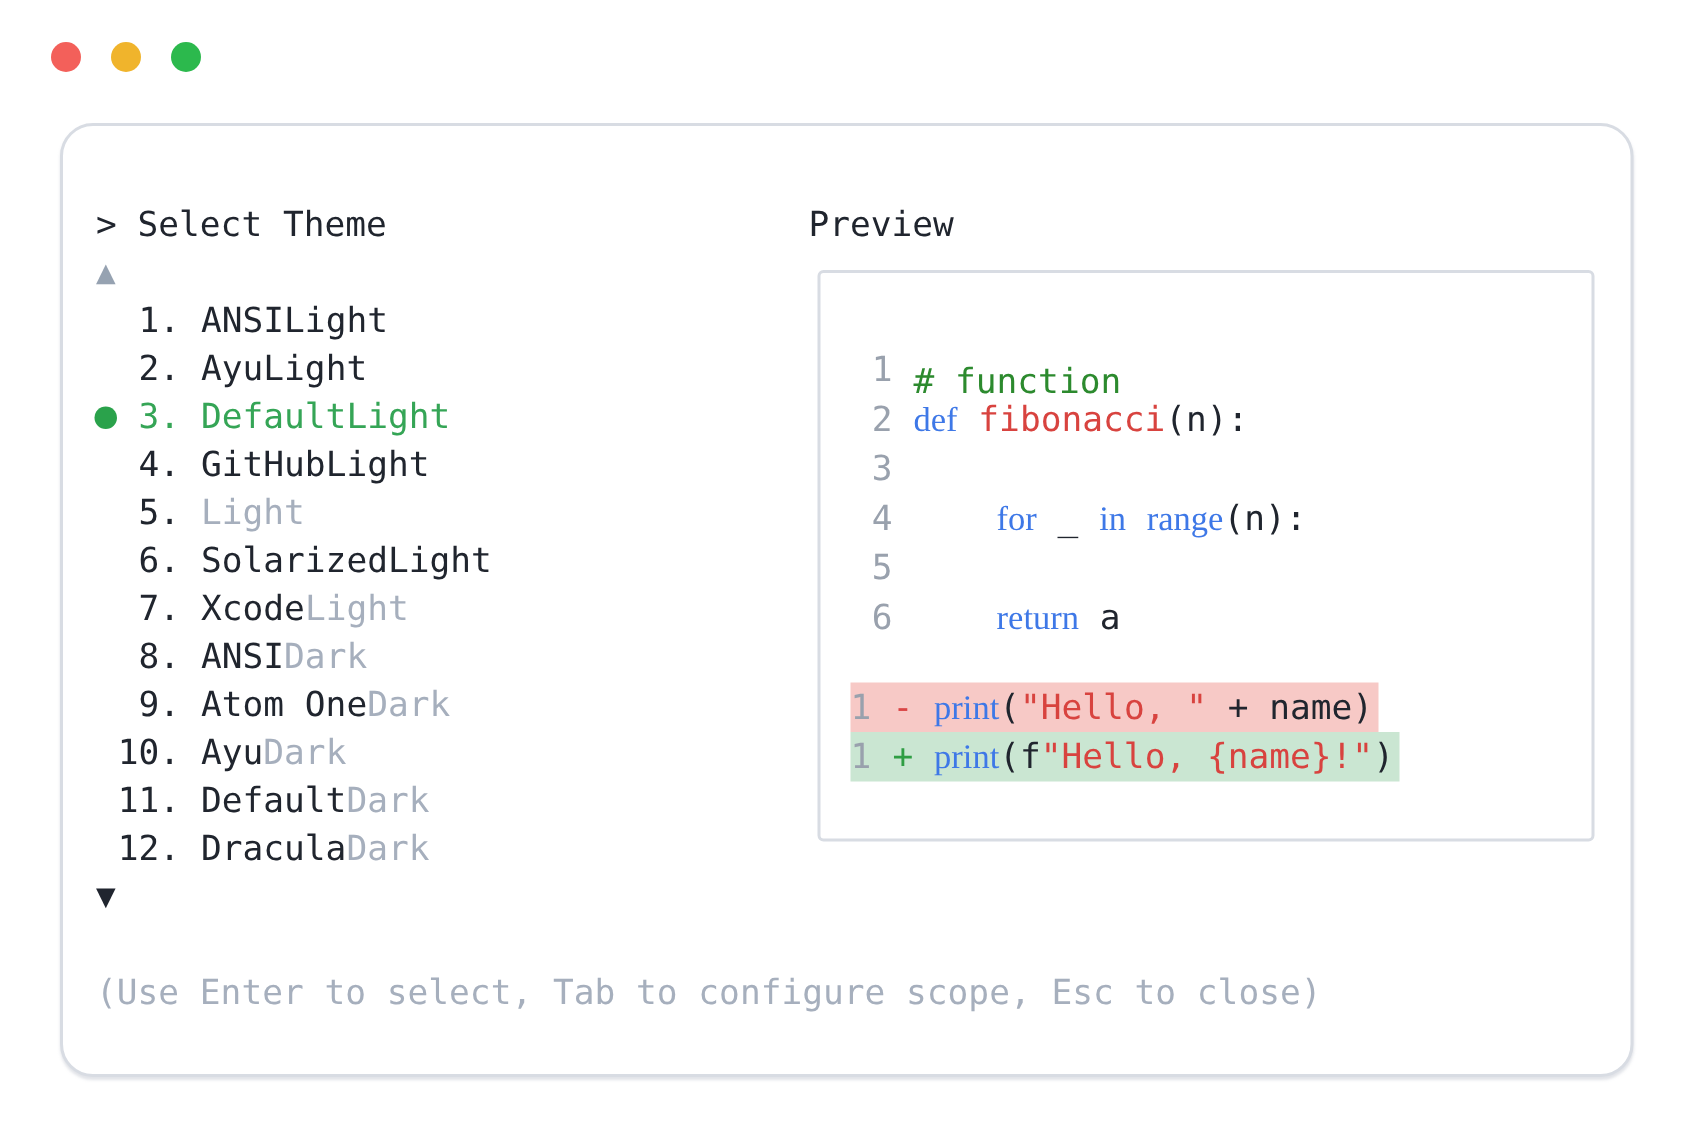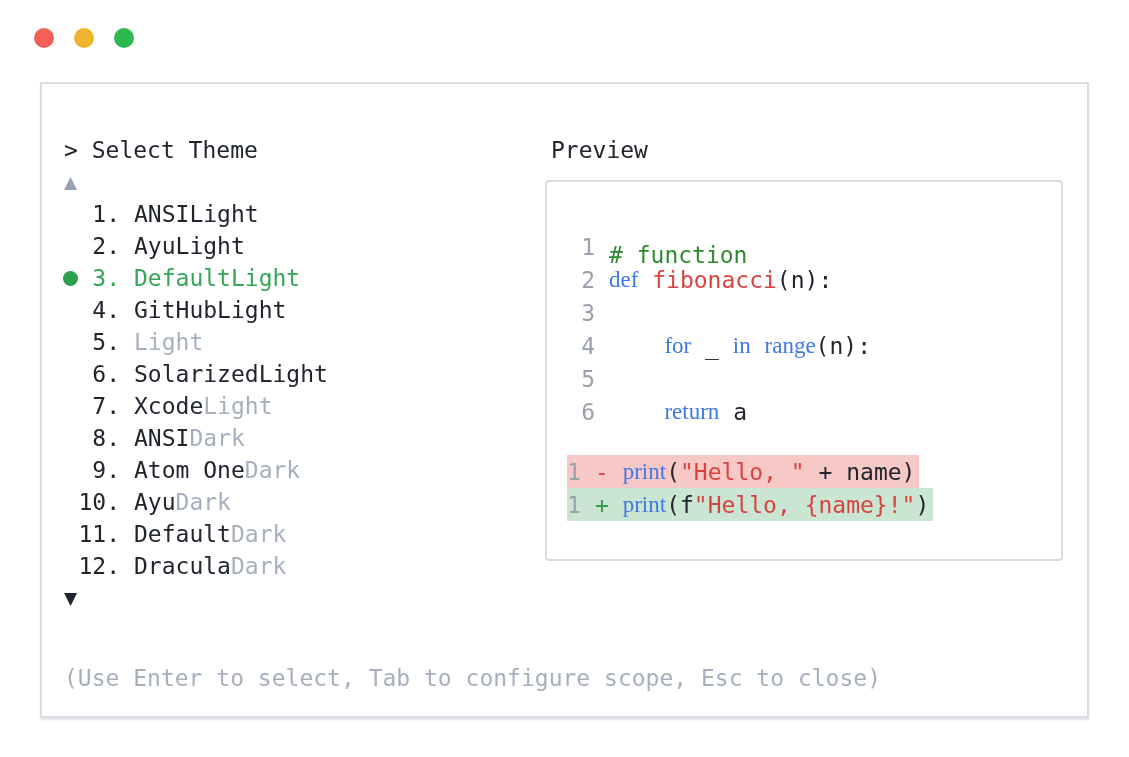--- a/index.html
+++ b/index.html
@@ -13,21 +13,21 @@
     overflow: hidden;
   }
   .lights { position: absolute; left: 34px; top: 28px; display: flex; gap: 20px; }
   .light { width: 20px; height: 20px; border-radius: 50%; }
 
   .panel {
     position: absolute; left: 40px; top: 82px;
     width: 1045px; height: 632px;
     background: #ffffff;
     border: 2px solid var(--border, #d8dce3);
-    border-radius: 1px;
+    border-radius: 22px;
     box-shadow: 0 2px 2px rgba(168,176,190,0.35);
   }
   .prompt { position: absolute; left: 22px; top: 50px; line-height: 32px; white-space: pre; }
   .scroll-arrow {
     position: absolute; left: 22px; height: 32px; line-height: 32px;
     font-family: "DejaVu Sans", sans-serif; font-size: 17px;
   }
   .scroll-up   { top: 82px;  color: var(--scroll-up, #96a2b1); }
   .scroll-down { top: 498px; color: var(--scroll-down, #20252f); }
 
@@ -38,25 +38,25 @@
     width: 15px; height: 15px; border-radius: 50%;
     background: var(--dot-green, #2aa24b); margin-left: -1px;
   }
   .theme-item .num { width: 42px; text-align: right; margin-right: 14px; }
   .theme-item .variant.muted { color: var(--muted, #a6afbd); }
   .theme-item.selected .num,
   .theme-item.selected .name,
   .theme-item.selected .variant { color: var(--selected-green, #35a556); }
 
   .hint {
-    position: absolute; left: 22px; top: 578px; line-height: 32px;
+    position: absolute; left: 22px; top: 562px; line-height: 32px;
     color: var(--muted, #a6afbd); white-space: pre;
   }
 
-  .preview-label { position: absolute; left: 509px; top: 50px; line-height: 32px; }
+  .preview-label { position: absolute; left: 497px; top: 50px; line-height: 32px; }
   .preview-box {
     position: absolute; left: 503px; top: 96px;
     width: 514px; height: 377px;
     border: 2px solid var(--border, #d8dce3);
     border-radius: 4px; background: #ffffff;
   }
   .code-block { position: absolute; left: 20px; top: 48px; }
   .code-line { height: 33px; display: flex; align-items: center; white-space: pre; }
   .code-line .ln { display: inline-block; width: 28px; text-align: right; margin-right: 14px; color: var(--line-number, #99a1ad); }
   .diff-block { position: absolute; left: 20px; top: 273px; }

